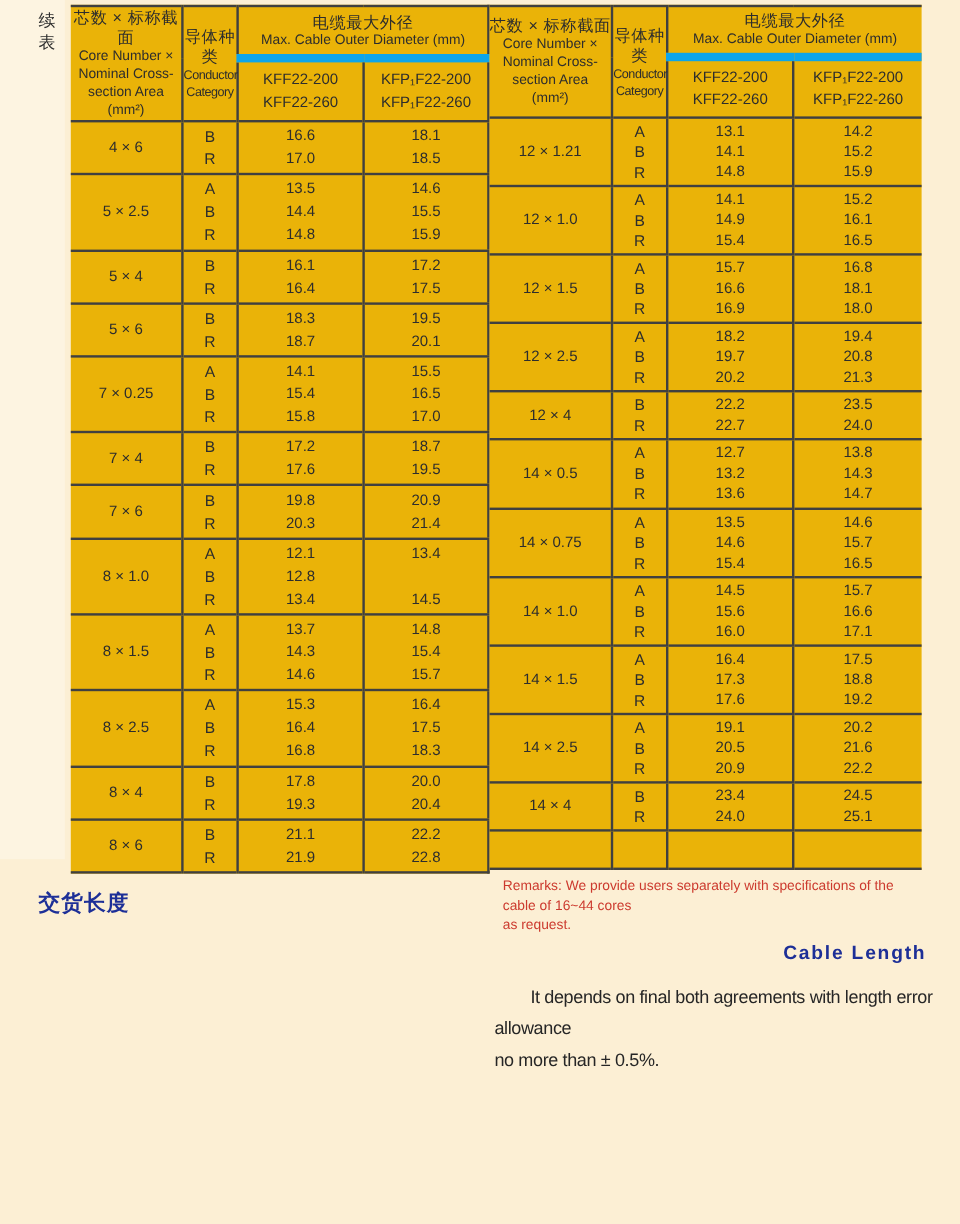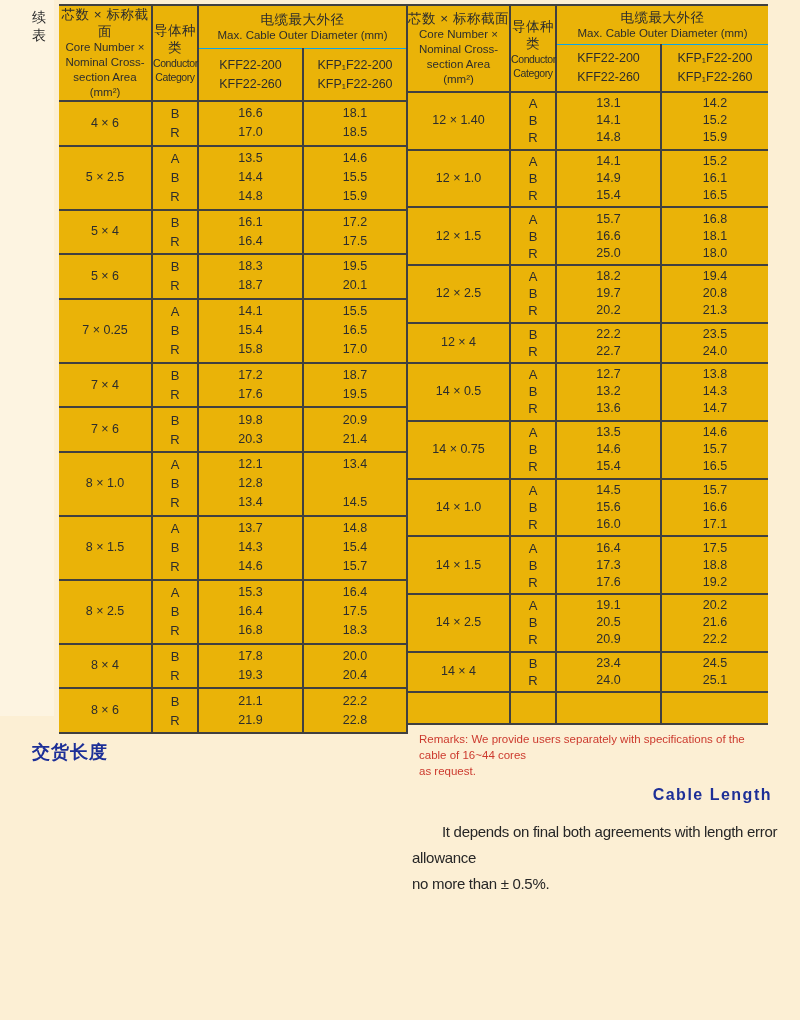--- a/index.html
+++ b/index.html
@@ -11,21 +11,21 @@
   }
   .left-strip{position:absolute;left:0;top:0;width:54px;height:716px;background:#fdf4e1;}
   .continued{position:absolute;left:30px;top:8px;width:18px;font-size:14px;line-height:18px;text-align:center;color:#2d2d2d;}
   .tables{position:absolute;left:59px;top:4px;display:flex;}
   table.tbl{border-collapse:collapse;table-layout:fixed;background:#eab308;}
   table.tbl-left{width:348px;border-right:2px solid #404040;}
   table.tbl-right{width:360px;}
   table.tbl{border-top:2px solid #404040;border-bottom:2px solid #404040;}
   td{padding:0;vertical-align:middle;text-align:center;}
   td.h2,td.h3,td.h3b,td.h3a,td.c-cat,td.c-val{border-left:2px solid #404040;}
-  tr.hrow2 td{border-top:1px solid #0ea5e9;height:46px;border-radius:23px;}
+  tr.hrow2 td{border-top:7px solid #0ea5e9;height:46px;border-radius:23px;}
   tbody tr td{border-top:2px solid #404040;}
   td.h3{height:38px;}
   .hzh{font-size:13.5px;line-height:17px;letter-spacing:0.5px;}
   .hen{font-size:11.5px;line-height:15px;}
   .hen2{font-size:10.5px;line-height:14px;letter-spacing:-0.4px;}
   td.h3a,td.h3b{font-size:12.5px;line-height:19px;}
   td.c-label{font-size:12.5px;}
   td.c-cat{font-size:13px;}
   td.c-val{font-size:12.5px;}
   tbody td{padding:2px 0;}
@@ -361,21 +361,21 @@
             </td>
           <td class="h3b">
               <div>KFP₁F22-200</div>
               <div>KFP₁F22-260</div>
             </td>
         </tr>
       </thead>
       <tbody id="tbody-right">
           <tr>
             <td class="c-label">
-              <div class="ln">12 × 1.40</div>
+              <div class="ln">12 × 1.21</div>
             </td>
             <td class="c-cat">
               <div class="ln">A</div>
               <div class="ln">B</div>
               <div class="ln">R</div>
             </td>
             <td class="c-val">
               <div class="ln">13.1</div>
               <div class="ln">14.1</div>
               <div class="ln">14.8</div>
@@ -411,21 +411,21 @@
               <div class="ln">12 × 1.5</div>
             </td>
             <td class="c-cat">
               <div class="ln">A</div>
               <div class="ln">B</div>
               <div class="ln">R</div>
             </td>
             <td class="c-val">
               <div class="ln">15.7</div>
               <div class="ln">16.6</div>
-              <div class="ln">25.0</div>
+              <div class="ln">16.9</div>
             </td>
             <td class="c-val">
               <div class="ln">16.8</div>
               <div class="ln">18.1</div>
               <div class="ln">18.0</div>
             </td>
           </tr>
           <tr>
             <td class="c-label">
               <div class="ln">12 × 2.5</div>

